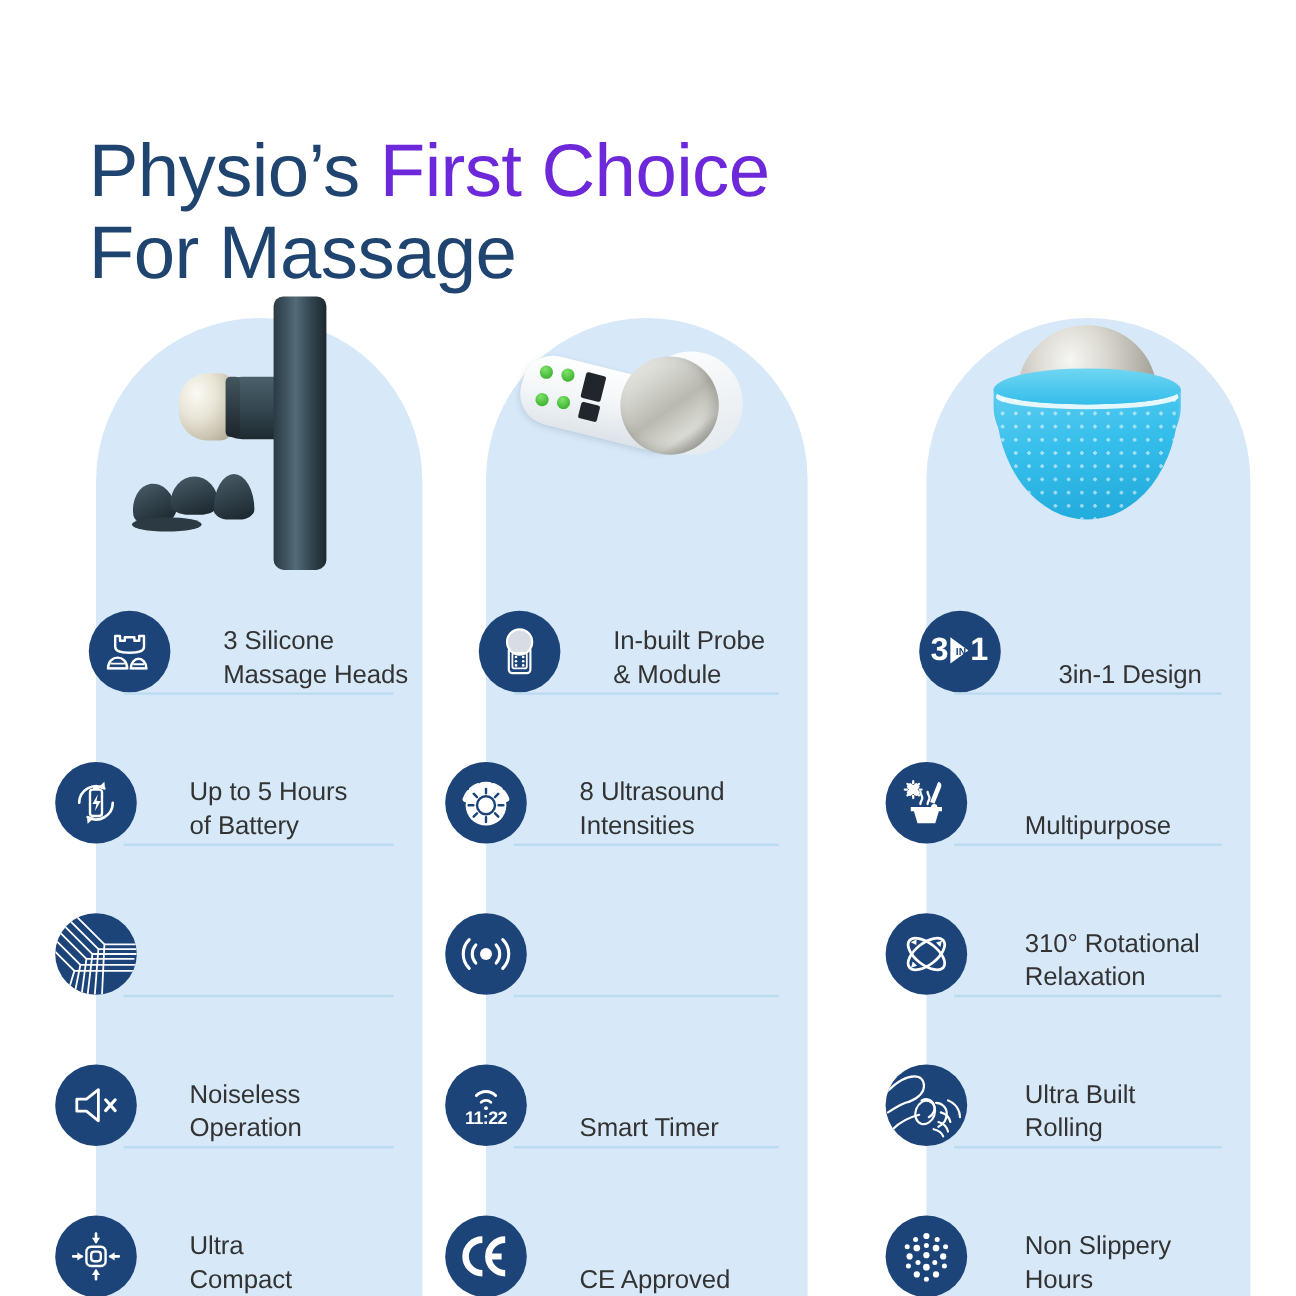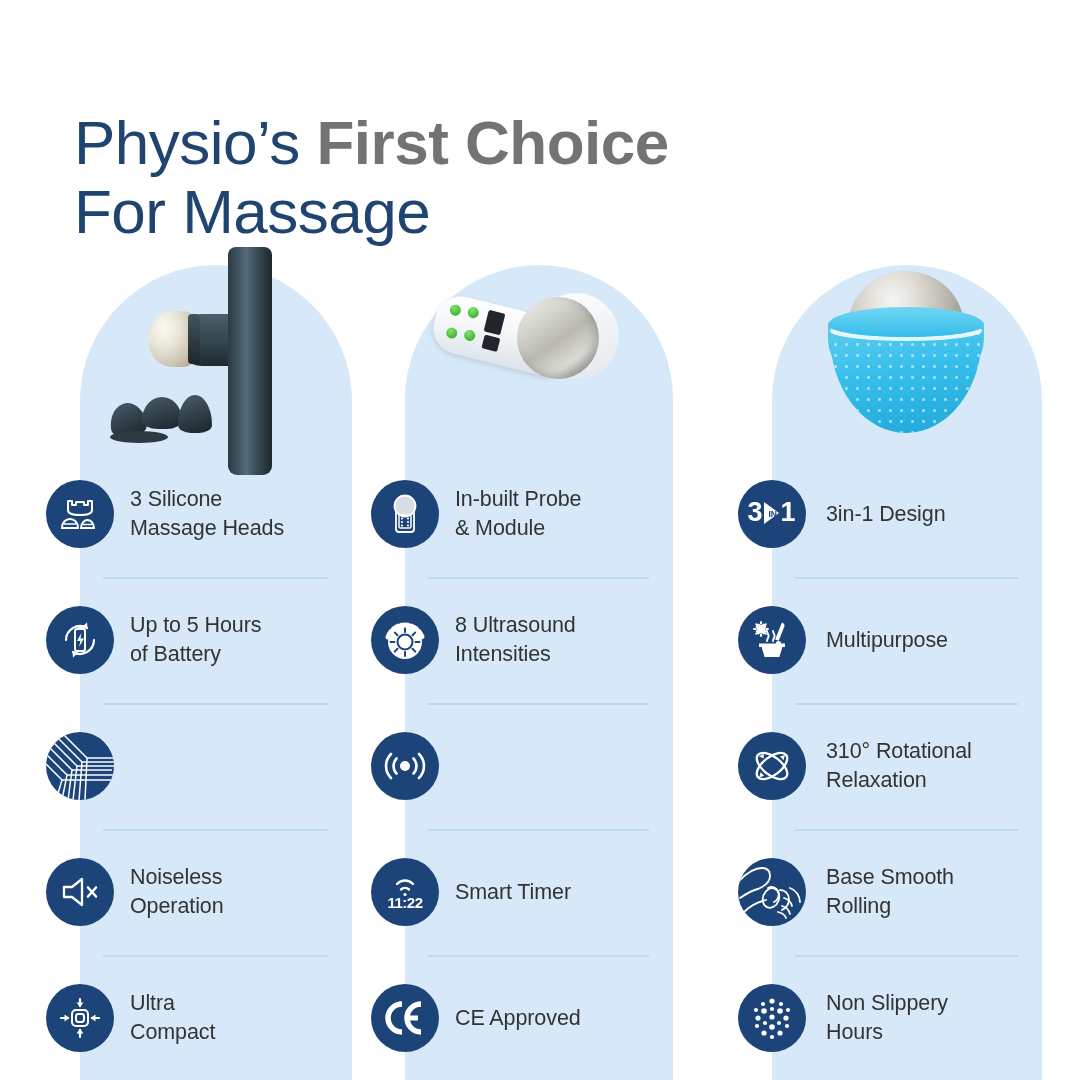--- a/index.html
+++ b/index.html
@@ -11,21 +11,21 @@
     position:relative;
   }
   .stage{position:relative;width:1080px;height:1080px;}
 
   
   .heading{
     position:absolute;left:74px;top:66px;width:900px;
     font-size:62px;line-height:1.12;
     color:#1f4470;font-weight:300;letter-spacing:-0.5px;
   }
-  .heading .accent{color:#737373;font-weight:700;}
+  .heading .accent{color:#6d28d9;font-weight:400;}
   .heading .line2{display:block;}
 
   
   .cols{position:absolute;left:0;top:0;width:1080px;height:1080px;}
   .col{position:absolute;top:265px;bottom:0;}
   .col-1{left:80px;width:272px;}
   .col-2{left:405px;width:268px;}
   .col-3{left:772px;width:270px;}
 
   .panel{
@@ -115,21 +115,21 @@
     background:radial-gradient(ellipse at 38% 26%,#f6f6f3 0%,#dedcd4 26%,#b4b2a8 58%,#918f85 82%,#777569 100%);
   }
   .roll-ball-mask{
     position:absolute;left:56px;top:54px;width:156px;height:60px;
     background:linear-gradient(180deg,#5ecbef,#35bdeb);
     border-radius:12px 12px 40px 40px/6px 6px 40px 40px;
   }
 
   
   .features{position:absolute;left:0;right:0;top:186px;}
-  .feature{position:relative;display:flex;align-items:center;}
+  .feature{position:relative;display:flex;align-items:flex-end;gap:28px;}
   .feature + .feature .rule{
     position:absolute;left:23px;right:24px;top:0;height:2px;background:#bcdaf0;
   }
   .circle{
     flex:0 0 auto;width:68px;height:68px;border-radius:50%;
     background:#1c4478;margin-left:-34px;position:relative;
     display:flex;align-items:center;justify-content:center;overflow:hidden;
   }
   .flabel{
     margin-left:16px;font-size:21.5px;line-height:1.33;color:#333333;
@@ -434,21 +434,21 @@
                 <path d="M2 40c6-4 12-8 18-9"></path>
                 <path d="M6 54c6-6 14-10 22-12"></path>
                 <path d="M30 30c4-2 8-1 10 3s0 9-4 11"></path>
                 <ellipse cx="33" cy="40" rx="8" ry="10" transform="rotate(20 33 40)"></ellipse>
                 <path d="M42 32c5 0 9 4 9 9s-3 9-7 11"></path>
                 <path d="M46 40c4 1 7 4 8 8M44 48c4 1 7 4 8 8M40 54c4 1 7 3 8 6"></path>
                 <path d="M52 30c6 2 10 8 10 14"></path>
               </g>
             </svg>
           </div>
-          <div class="flabel" style="white-space:pre-line">Base Smooth
+          <div class="flabel" style="white-space:pre-line">Ultra Built
 Rolling</div>
         </div>
 
         <div class="feature">
           <div class="rule"></div>
           <div class="circle">
             <svg class="ic" width="52" height="52" viewBox="0 0 52 52">
               <g fill="#fff">
                 <circle cx="26" cy="9" r="2.6"></circle>
                   <circle cx="35" cy="12" r="2.1"></circle>

